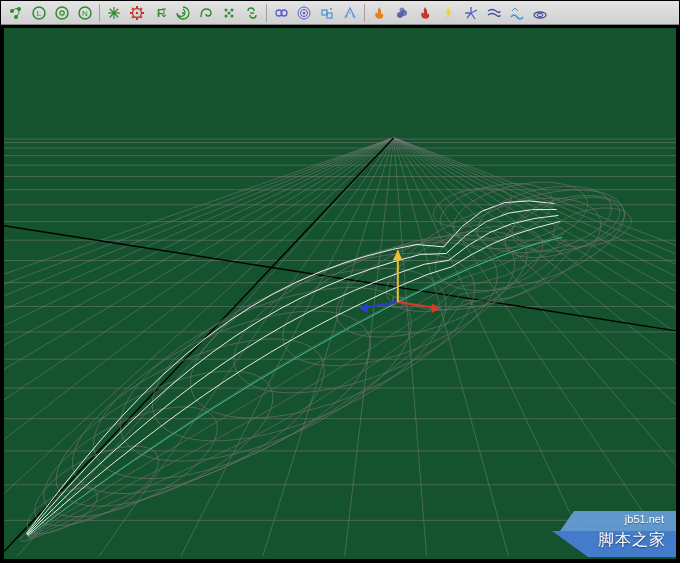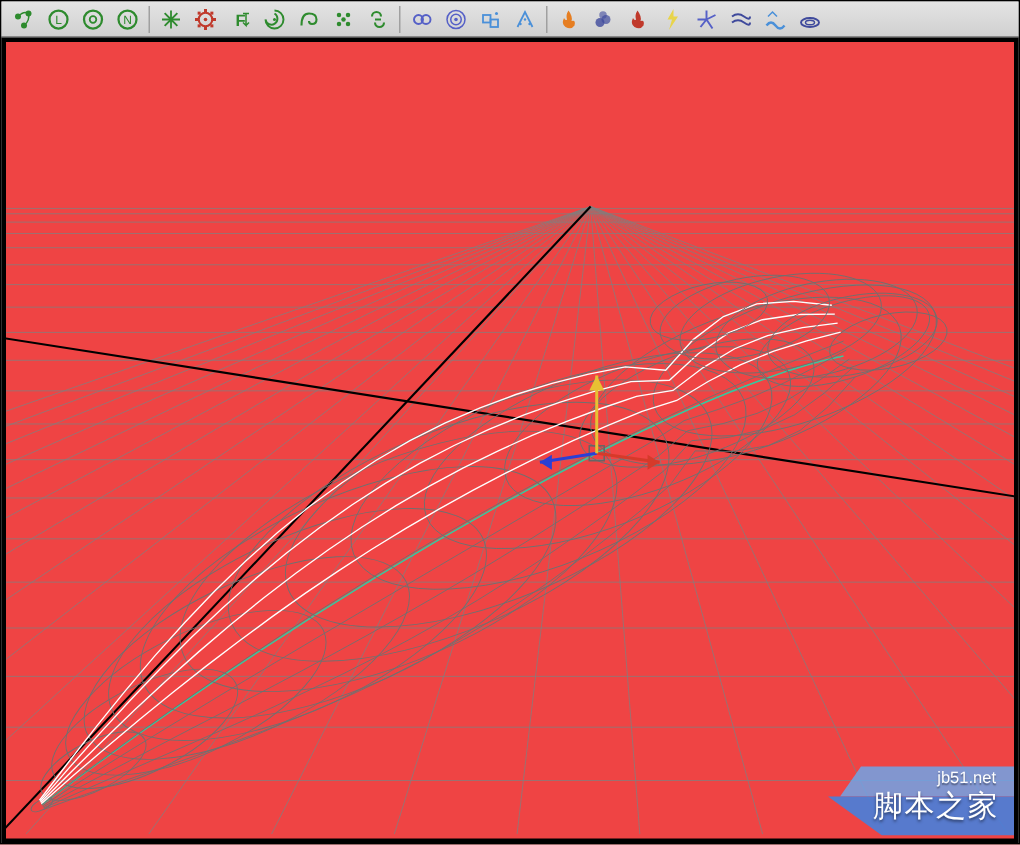--- a/index.html
+++ b/index.html
@@ -7,29 +7,29 @@
   .app { width:680px; height:563px; border:1px solid #000; background:#c0c0c0; display:flex; flex-direction:column; }
 
   
   .toolbar { height:24px; background:linear-gradient(#e4e4e4,#d0d0d0); border-bottom:1px solid #888; display:flex; align-items:center; padding:0 4px; gap:1px; }
   .tool { width:22px; height:20px; border:1px solid transparent; display:flex; align-items:center; justify-content:center; cursor:pointer; font-size:14px; line-height:1; }
   .sep { width:1px; height:18px; background:#a0a0a0; margin:0 2px; }
   .tool svg { display:block; }
 
   
   .viewport-wrap { flex:1; background:#000; padding:3px; }
-  .viewport { width:100%; height:100%; background:#ef4444; position:relative; overflow:hidden; }
+  .viewport { width:100%; height:100%; background:#14532d; position:relative; overflow:hidden; }
   .viewport svg { position:absolute; inset:0; }
 
   
   .watermark { position:absolute; right:4px; bottom:6px; text-align:right; pointer-events:none; }
   .wm-flag { position:relative; width:120px; height:48px; }
   .wm-flag svg { display:block; }
   .wm-url { position:absolute; top:8px; right:8px; color:#fff; font-size:11px; font-family:Arial,sans-serif; text-shadow:0 1px 1px rgba(0,0,0,.4); }
-  .wm-text { position:absolute; bottom:2px; right:6px; color:#fff; font-size:20px; font-weight:500; letter-spacing:1px; text-shadow:0 1px 2px rgba(0,0,0,.5); }
+  .wm-text { position:absolute; bottom:2px; right:6px; color:#fff; font-size:16px; font-weight:500; letter-spacing:1px; text-shadow:0 1px 2px rgba(0,0,0,.5); }
 </style>
 </head>
 <body>
 
 <div class="app">
 
   <div class="toolbar" id="toolbar">
       <div class="tool">
         <svg width="16" height="16" viewBox="0 0 16 16">
           <circle cx="4" cy="6" r="2" fill="#2e8b2e"></circle>

